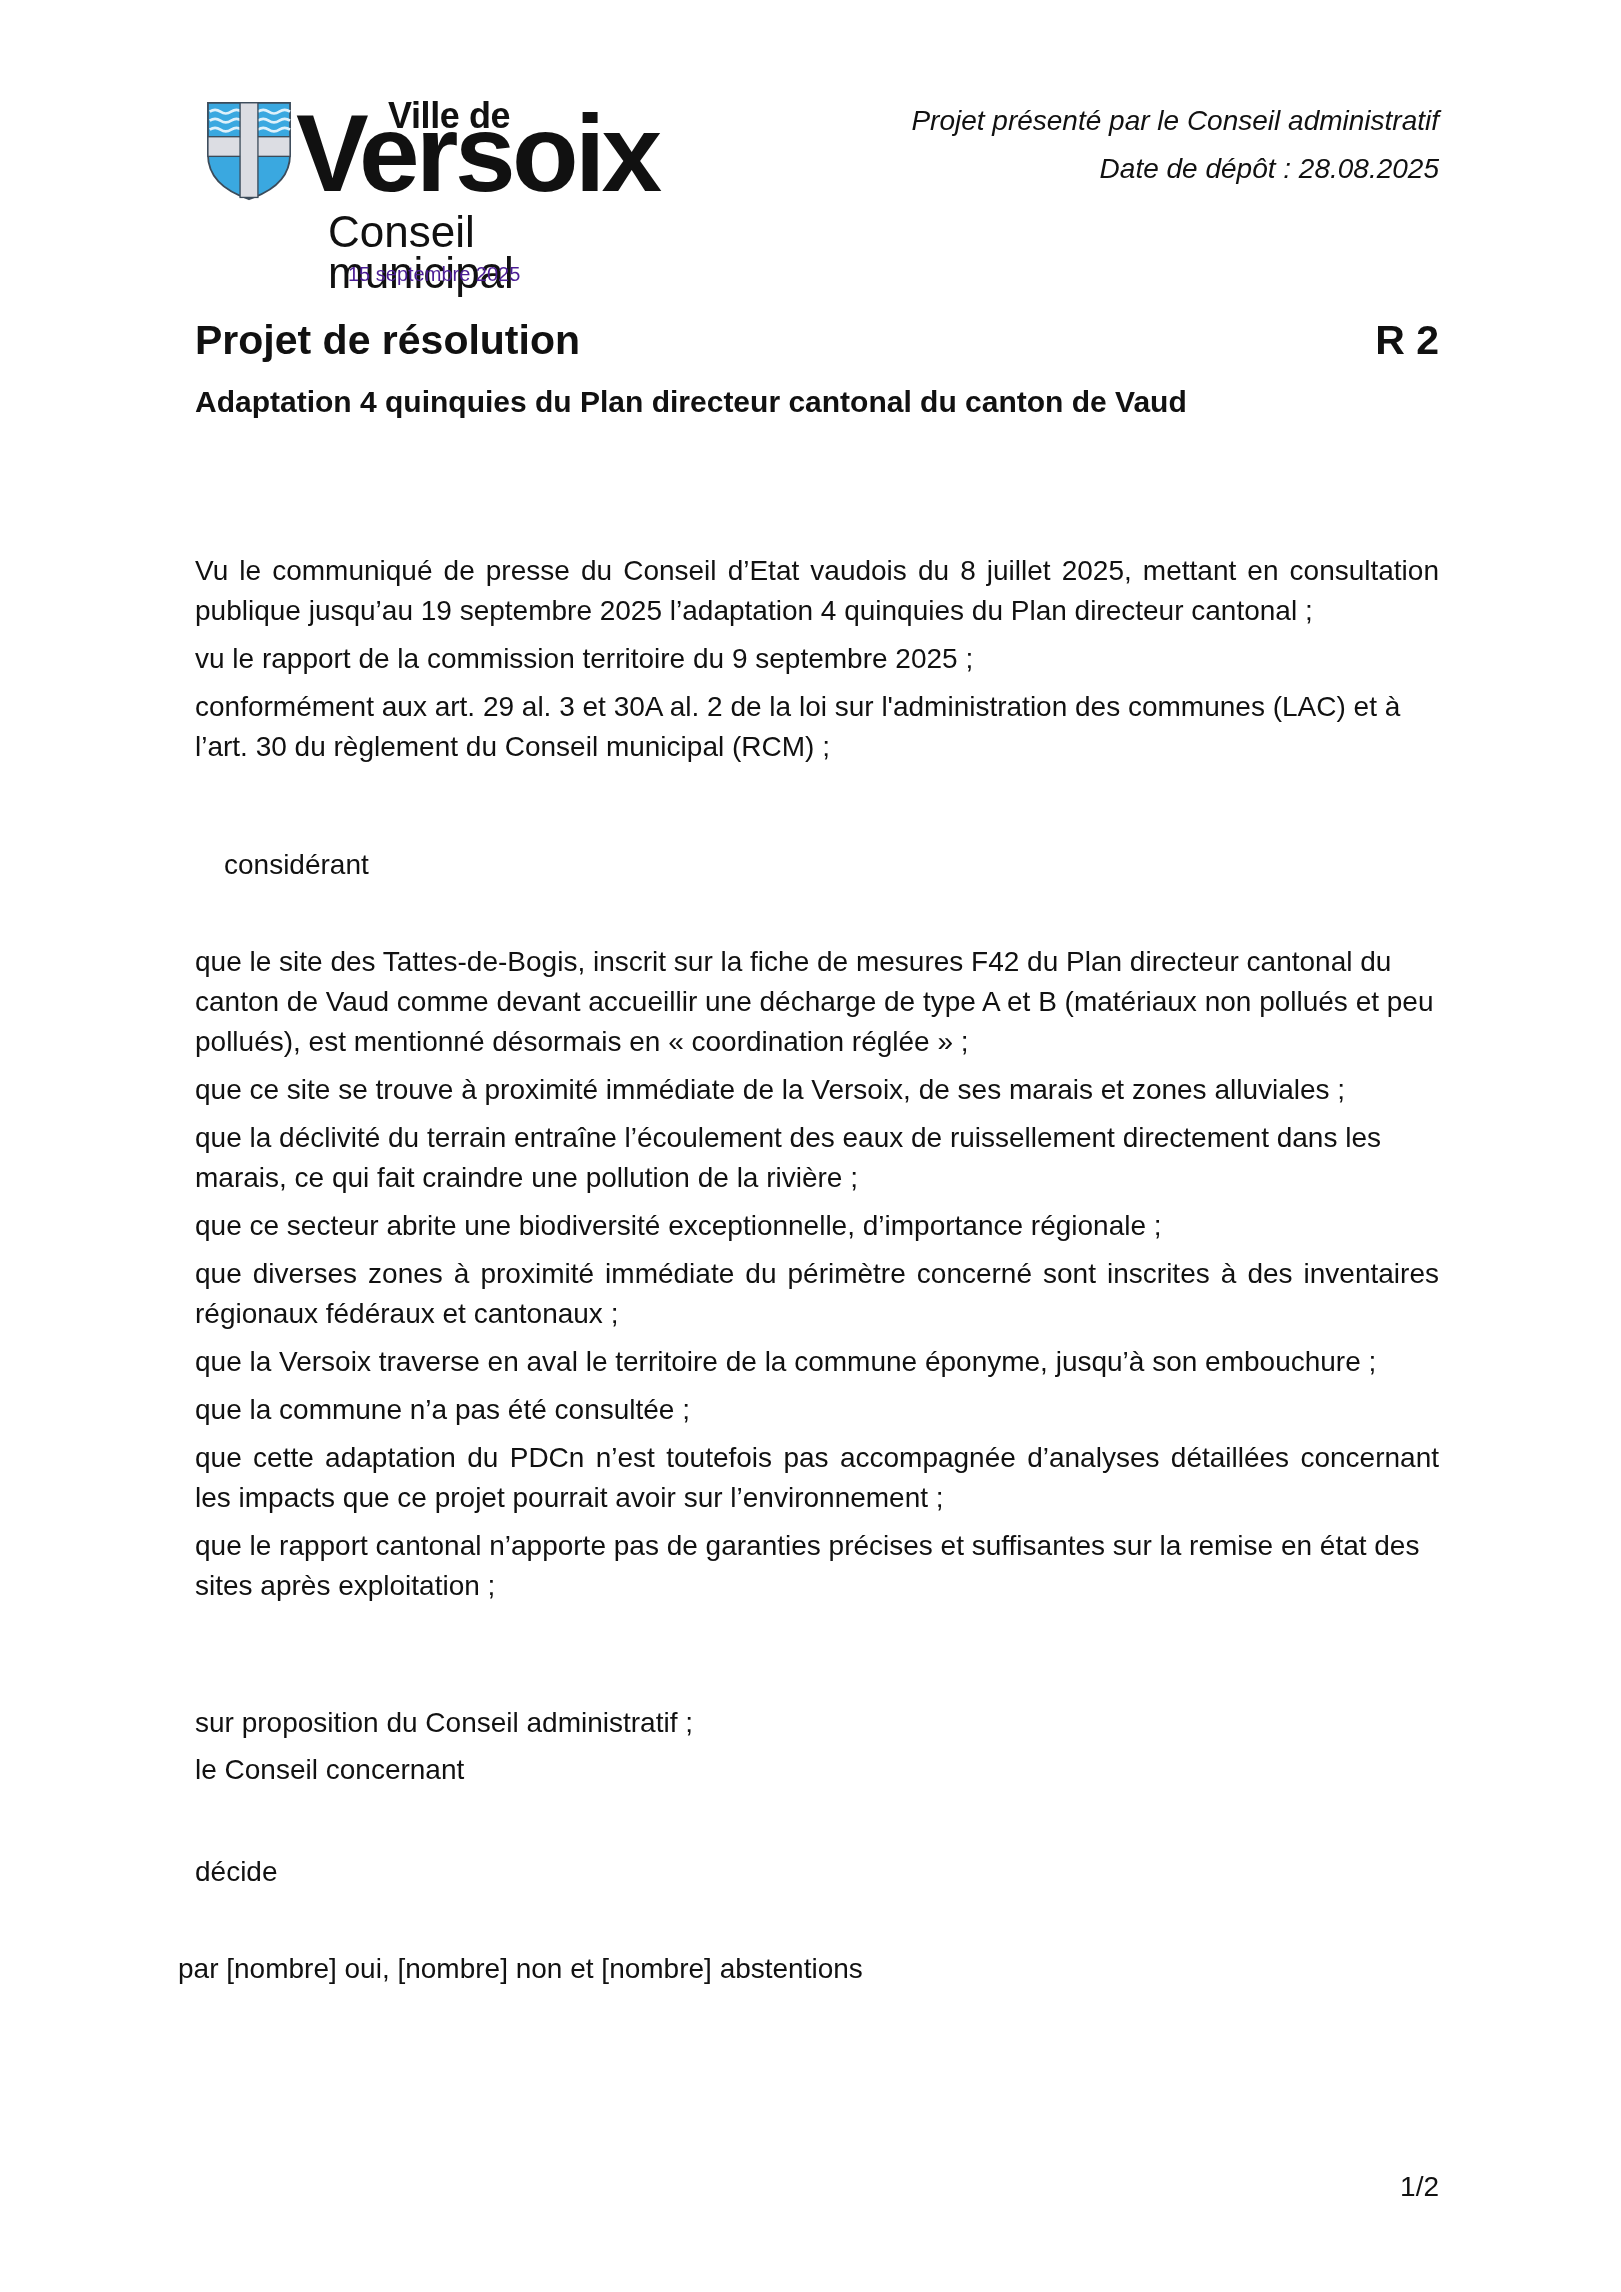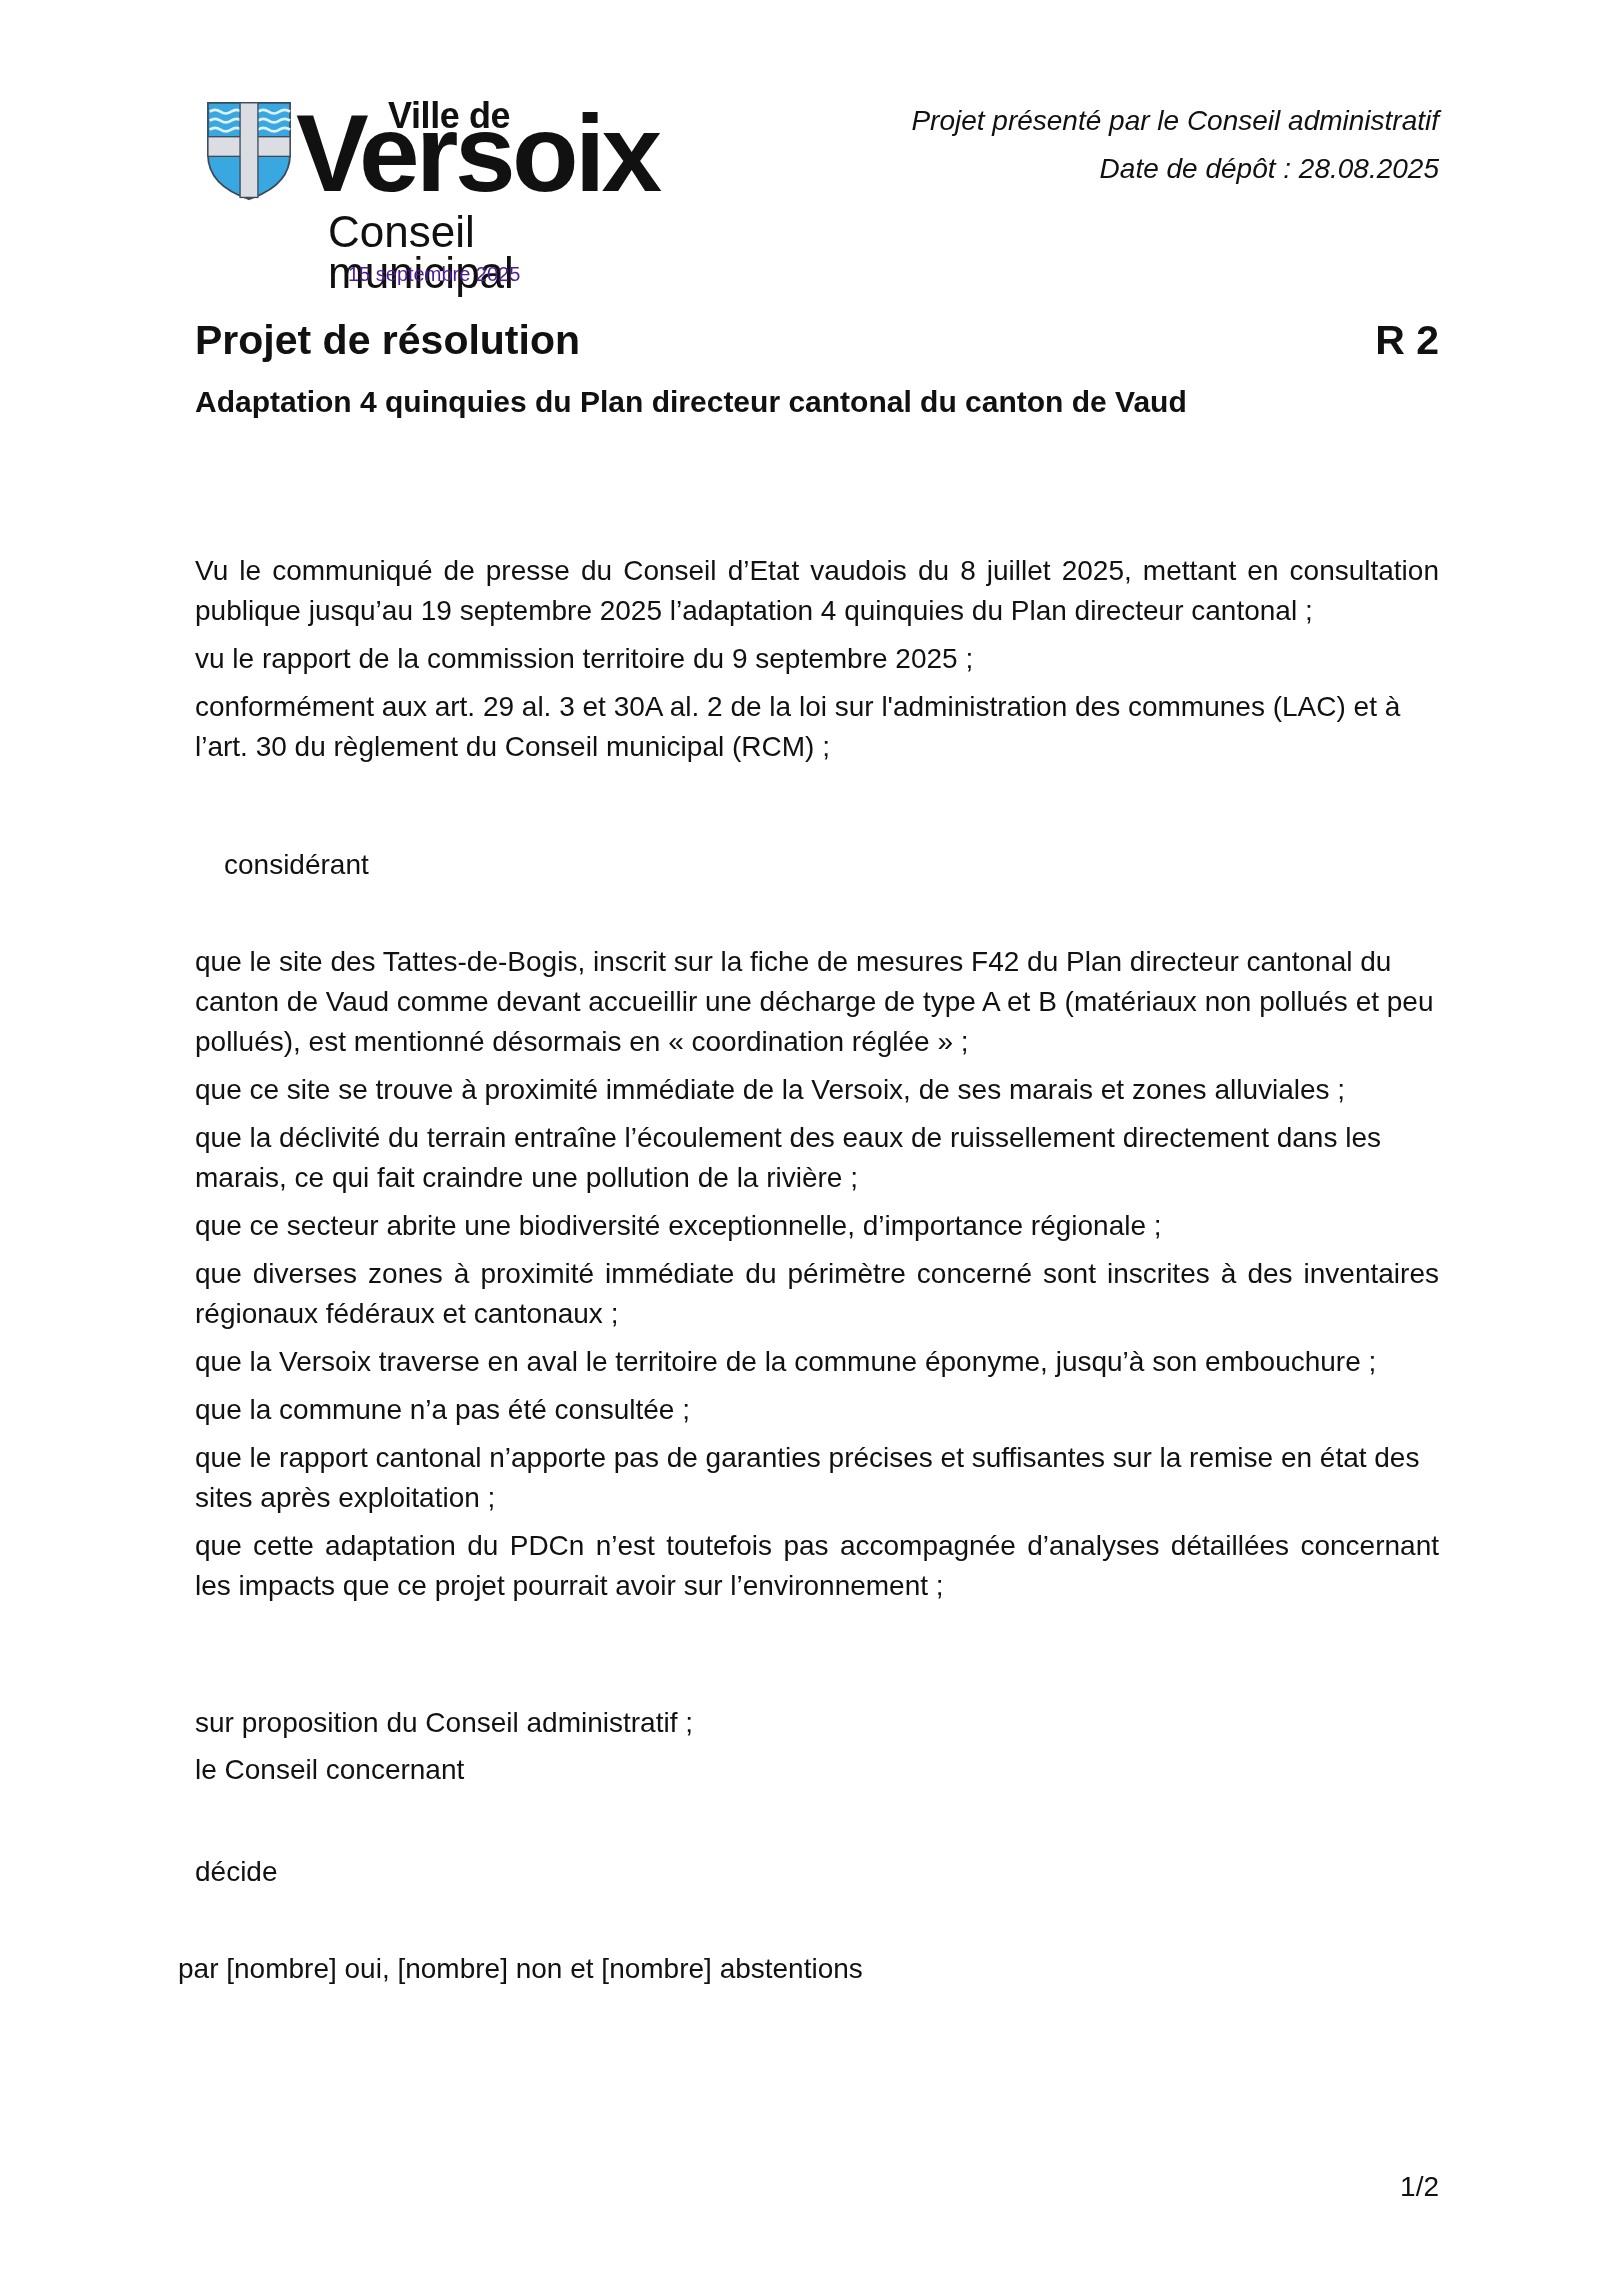--- a/index.html
+++ b/index.html
@@ -82,22 +82,22 @@
   </div>
 
   <div class="body block-que">
     <p class="para left">que le site des Tattes-de-Bogis, inscrit sur la fiche de mesures F42 du Plan directeur cantonal du canton de Vaud comme devant accueillir une décharge de type A et B (matériaux non pollués et peu pollués), est mentionné désormais en « coordination réglée » ;</p>
     <p class="para left">que ce site se trouve à proximité immédiate de la Versoix, de ses marais et zones alluviales ;</p>
     <p class="para left">que la déclivité du terrain entraîne l’écoulement des eaux de ruissellement directement dans les marais, ce qui fait craindre une pollution de la rivière ;</p>
     <p class="para left">que ce secteur abrite une biodiversité exceptionnelle, d’importance régionale ;</p>
     <p class="para">que diverses zones à proximité immédiate du périmètre concerné sont inscrites à des inventaires régionaux fédéraux et cantonaux ;</p>
     <p class="para">que la Versoix traverse en aval le territoire de la commune éponyme, jusqu’à son embouchure ;</p>
     <p class="para left">que la commune n’a pas été consultée ;</p>
+    <p class="para">que cette adaptation du PDCn n’est toutefois pas accompagnée d’analyses détaillées concernant les impacts que ce projet pourrait avoir sur l’environnement ;</p>
     <p class="para left">que le rapport cantonal n’apporte pas de garanties précises et suffisantes sur la remise en état des sites après exploitation ;</p>
-    <p class="para">que cette adaptation du PDCn n’est toutefois pas accompagnée d’analyses détaillées concernant les impacts que ce projet pourrait avoir sur l’environnement ;</p>
   </div>
 
   <div class="body block-final">
     <p class="para left" style="margin-bottom:7.2px">sur proposition du Conseil administratif ;</p>
     <p class="para left">le Conseil concernant</p>
   </div>
   <div class="decide">décide</div>
   <div class="vote">par [nombre] oui, [nombre] non et [nombre] abstentions</div>
 
   <div class="page-number">1/2</div>

